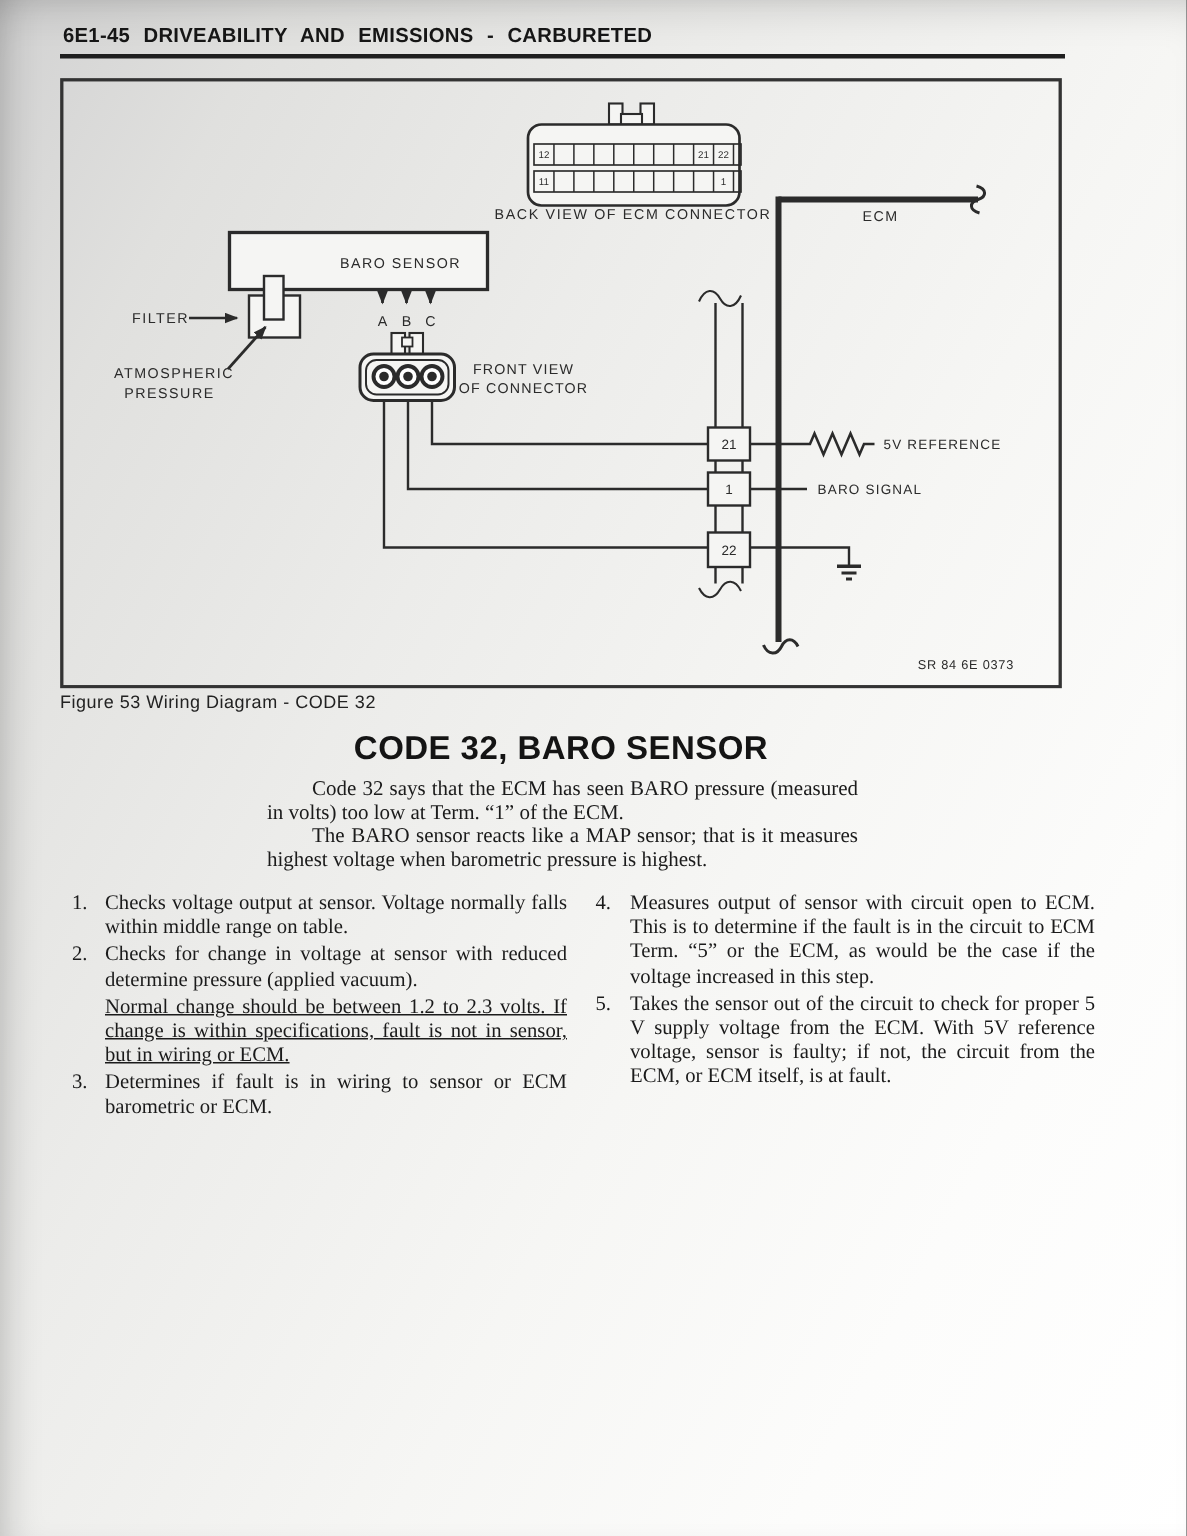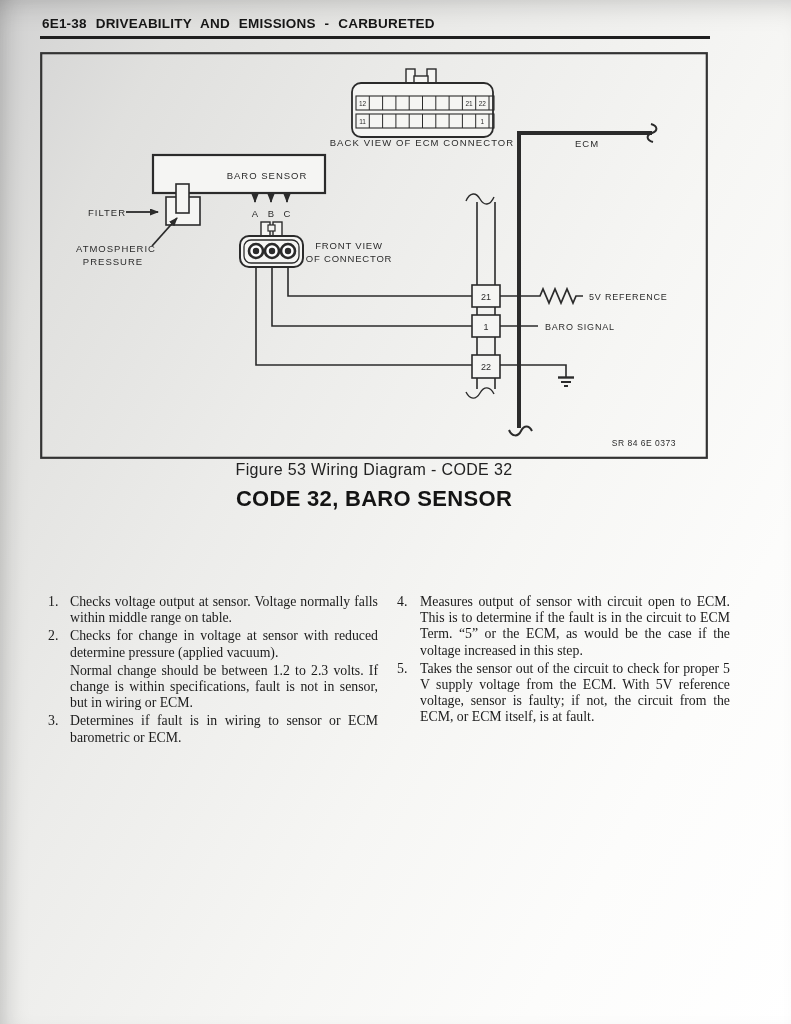--- a/index.html
+++ b/index.html
@@ -14,22 +14,22 @@
     color:#1c1c1c;
   }
   .hdr{
     position:absolute;left:42px;top:16px;
     font-size:13.5px;font-weight:bold;letter-spacing:.2px;word-spacing:5px;
     color:#161616;white-space:nowrap;
   }
   .hdr-rule{position:absolute;left:40px;top:36px;width:670px;height:2.6px;background:#1f1f1f;}
   .diagram-svg{position:absolute;left:40px;top:52px;width:668px;height:407px;}
   .fig-caption{
-    position:absolute;left:40px;top:461px;width:668px;text-align:center;
-    font-size:16px;letter-spacing:.35px;color:#222;white-space:nowrap;
+    position:absolute;left:40px;top:461px;width:668px;
+    font-size:12px;letter-spacing:.35px;color:#222;white-space:nowrap;
   }
   .sec-title{
     position:absolute;left:40px;top:486px;width:668px;text-align:center;
     font-size:22px;font-weight:bold;letter-spacing:.3px;color:#141414;white-space:nowrap;
   }
   .intro{
     position:absolute;left:178px;top:519px;width:394px;
     font-family:"Liberation Serif",serif;font-size:14px;line-height:15.7px;
     text-align:justify;color:#1b1b1b;
   }
@@ -37,29 +37,29 @@
   .cols{
     position:absolute;left:40px;top:594px;width:712px;display:flex;
     font-family:"Liberation Serif",serif;font-size:13.8px;line-height:16.2px;color:#1b1b1b;
   }
   .col-left{width:338px;padding-left:8px;box-sizing:border-box;flex:none;}
   .col-right{width:333px;margin-left:19px;flex:none;}
   .step{display:flex;margin-bottom:2px;}
   .step .num{flex:none;width:22px;}
   .col-right .step .num{width:23px;}
   .step .stext{flex:1;text-align:justify;}
-  .note{margin:0 0 2px 22px;text-align:justify;}
+  .note{margin:0 0 2px 22px;text-align:justify;text-decoration:underline;}
   svg text{font-family:"Liberation Sans",sans-serif;fill:#2b2b2b;}
 </style>
 </head>
 <body>
 
 <div class="page">
 
-  <div class="hdr">6E1-38 DRIVEABILITY AND EMISSIONS - CARBURETED</div>
+  <div class="hdr">6E1-45 DRIVEABILITY AND EMISSIONS - CARBURETED</div>
   <div class="hdr-rule"></div>
 
   <svg class="diagram-svg" viewBox="0 0 668 407" xmlns="http://www.w3.org/2000/svg">
     <defs>
       <marker id="arr" markerUnits="userSpaceOnUse" markerWidth="12" markerHeight="10" refX="8" refY="3.5" orient="auto">
         <path d="M0,0 L9,3.5 L0,7 z" fill="#2b2b2b"></path>
       </marker>
     </defs>
 
     <rect x="1.2" y="1.2" width="665.6" height="404.6" fill="none" stroke="#333" stroke-width="2.2"></rect>
@@ -162,20 +162,24 @@
     </g>
     <text x="549" y="247.5" font-size="9" letter-spacing=".8">5V REFERENCE</text>
     <text x="505" y="277.5" font-size="9" letter-spacing=".8">BARO SIGNAL</text>
 
     <text x="636" y="394" font-size="8.5" letter-spacing=".5" text-anchor="end">SR 84 6E 0373</text>
   </svg>
 
   <div class="fig-caption">Figure 53 Wiring Diagram - CODE 32</div>
   <div class="sec-title">CODE 32, BARO SENSOR</div>
 
+  <div class="intro">
+    <p>Code 32 says that the ECM has seen BARO pressure (measured in volts) too low at Term. “1” of the ECM.</p>
+    <p>The BARO sensor reacts like a MAP sensor; that is it measures highest voltage when barometric pressure is highest.</p>
+  </div>
 
   <div class="cols">
     <div class="col-left">
       <div class="step">
         <div class="num">1.</div>
         <div class="stext">Checks voltage output at sensor. Voltage normally falls within middle range on table.</div>
       </div>
       <div class="step">
         <div class="num">2.</div>
         <div class="stext">Checks for change in voltage at sensor with reduced determine pressure (applied vacuum).</div>

